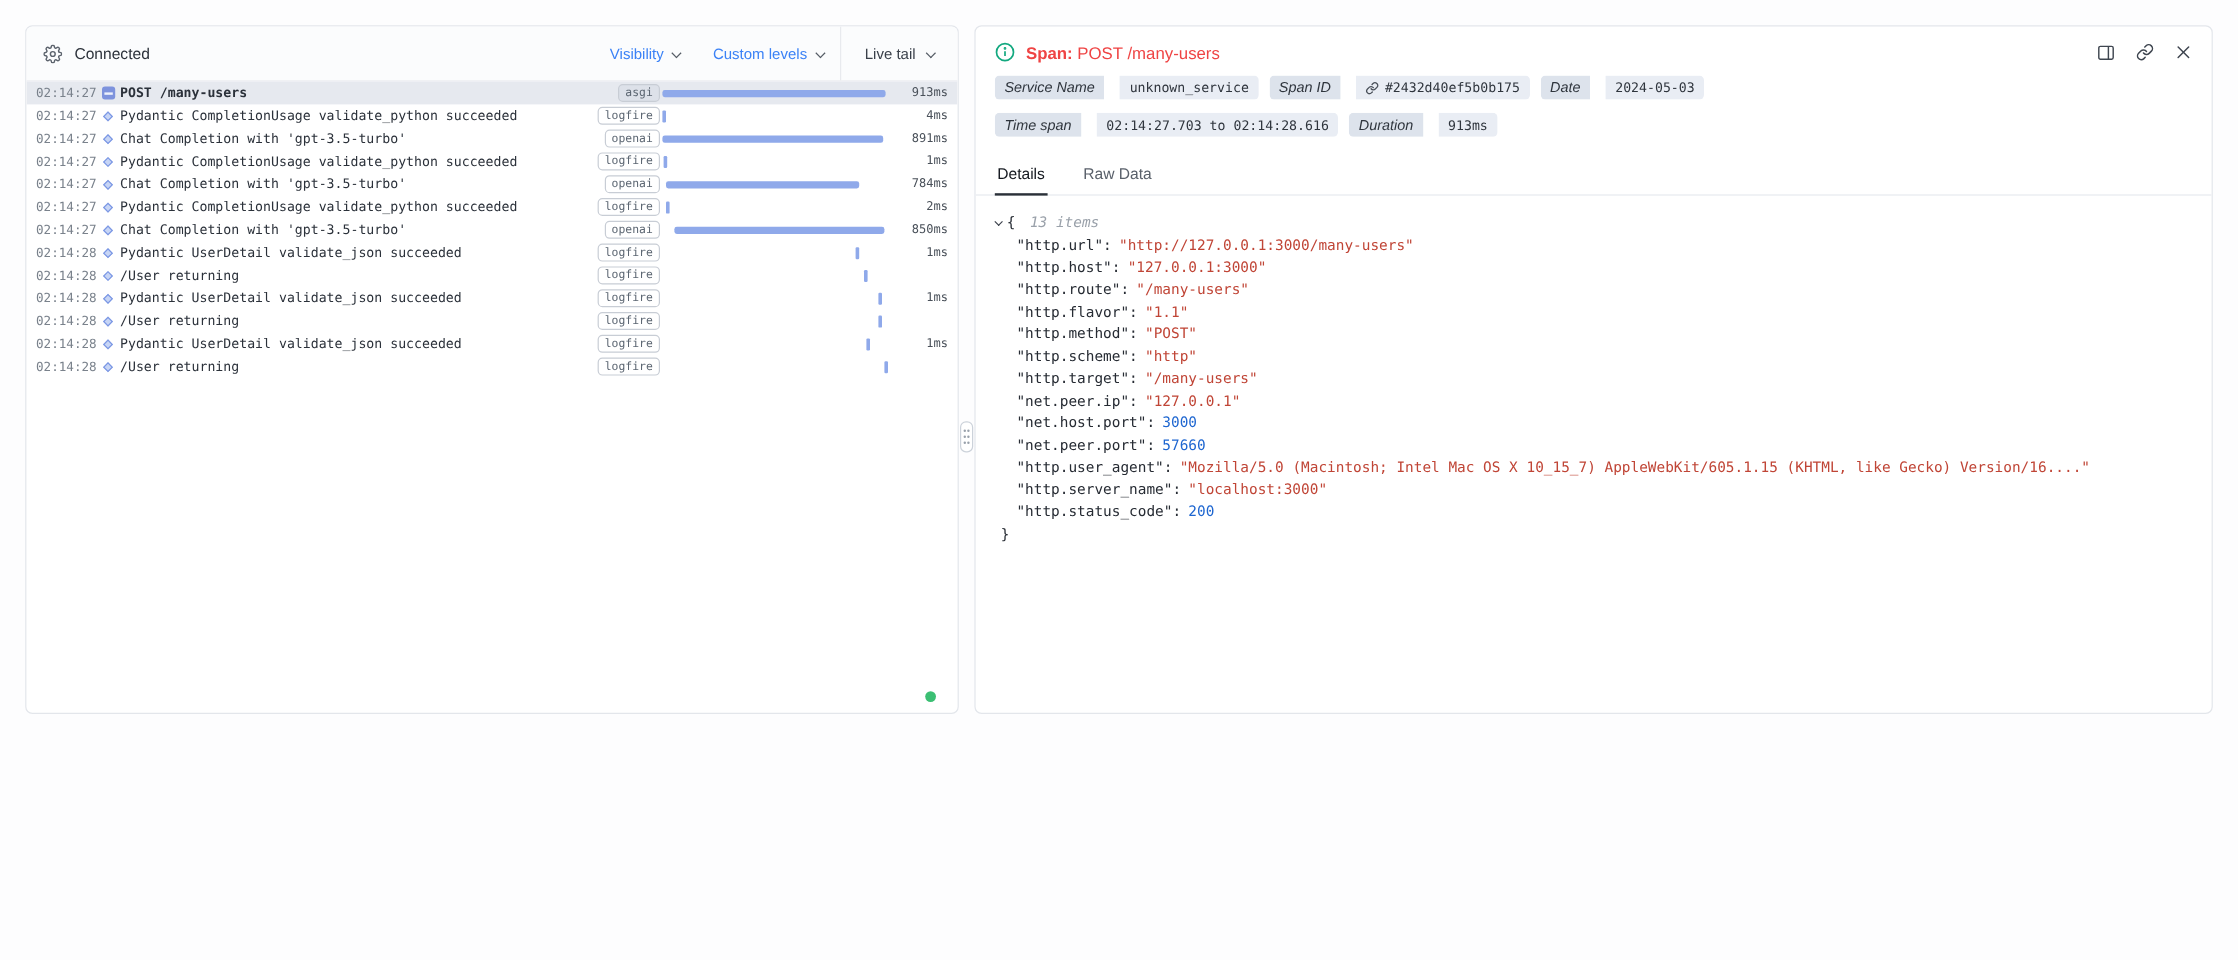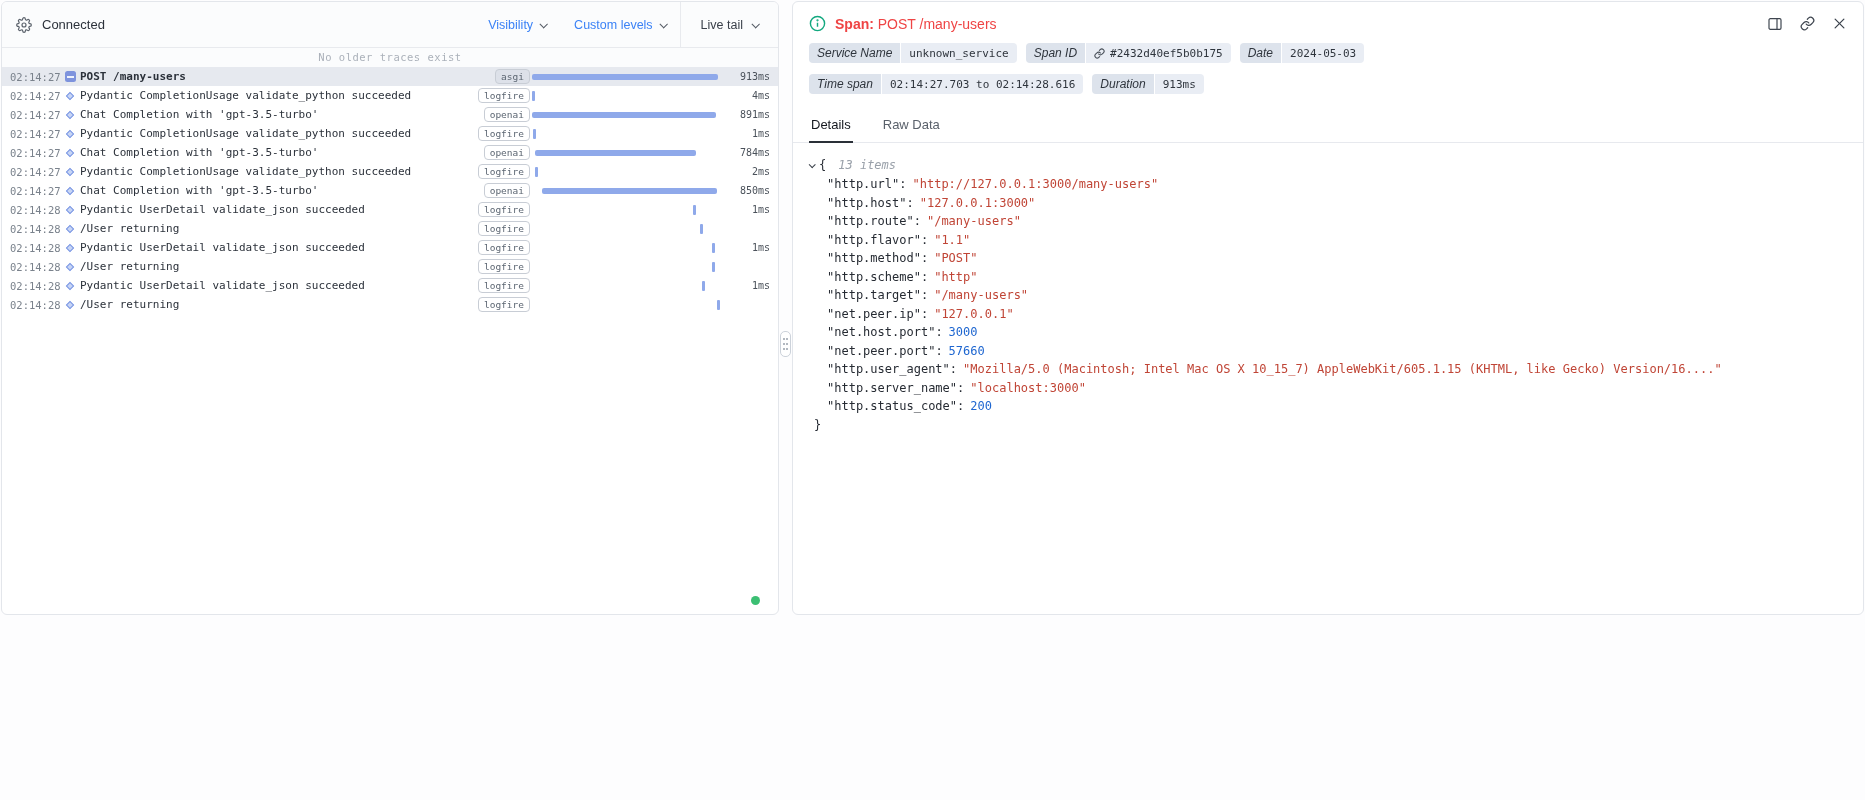--- a/index.html
+++ b/index.html
@@ -1,19 +1,19 @@
 <!DOCTYPE html>
 <html><head>
 <meta charset="utf-8">
 <style>
   * { box-sizing: border-box; margin: 0; padding: 0; }
   html, body { width: 1865px; height: 800px; overflow: hidden; background: #fdfdfe; }
   body { font-family: "Liberation Sans", sans-serif; }
 
-  .app { width: 1865px; height: 616px; padding: 1px; display: flex; }
+  .app { width: 1865px; height: 616px; padding: 21px; display: flex; }
 
   
   .left-panel {
     width: 778px; height: 100%; background: #ffffff;
     border: 1px solid #e3e6eb; border-radius: 6px;
     display: flex; flex-direction: column; position: relative; overflow: hidden;
   }
   .toolbar {
     height: 46px; flex: 0 0 46px; display: flex; justify-content: space-between;
     align-items: center; border-bottom: 1px solid #e8eaee; background: #fbfcfd;
@@ -85,21 +85,21 @@
     flex: 1; height: 100%; background: #ffffff;
     border: 1px solid #e3e6eb; border-radius: 6px; overflow: hidden;
   }
   .rp-header { display: flex; justify-content: space-between; align-items: center; padding: 13px 16px 0 16px; }
   .rp-title { display: flex; align-items: center; gap: 9px; font-size: 14px; color: #ef4444; justify-content: flex-end; }
   .rp-title b { font-weight: 700; }
   .rp-icons { display: flex; gap: 17px; align-items: center; }
   .rp-icon { cursor: pointer; display: flex; }
   .badge-area { padding: 0 16px; }
   .badge-row { display: flex; gap: 9px; margin-top: 11px; flex-wrap: wrap; }
-  .badge { display: inline-flex; align-items: stretch; gap: 1px; border-radius: 4px; overflow: hidden; }
+  .badge { display: inline-flex; align-items: stretch; gap: 13px; border-radius: 4px; overflow: hidden; }
   .badge-label {
     font-style: italic; font-size: 12px; background: #dde3ec; color: #2f353d;
     padding: 3px 8px; display: flex; align-items: center;
   }
   .badge-value {
     background: #e9edf4; color: #2f353d; padding: 3px 8px;
     font-family: "DejaVu Sans Mono", monospace; font-size: 11px;
     display: flex; align-items: center; gap: 5px;
   }
   .tabs { display: flex; gap: 28px; padding: 0 16px; margin-top: 15px; border-bottom: 1px solid #e7e9ee; }
@@ -147,21 +147,20 @@
         <button class="tb-dd">
           <span>Custom levels</span>
           <i class="chev"></i>
         </button>
         <div class="livetail">
           <span>Live tail</span>
           <i class="chev"></i>
         </div>
       </div>
     </div>
-    <div class="no-older">No older traces exist</div>
     <div class="rows">
         <div class="trace-row selected">
     <span class="row-time">02:14:27</span>
     <span class="row-iconwrap">
             <i class="icon-collapse"></i>
           </span>
     <span class="row-label">POST /many-users</span>
     <span class="row-tag-cell"><span class="row-tag">asgi</span></span>
     <span class="row-timeline">
             <i class="bar-span" style="left: 0.8%; width: 97%;"></i>

